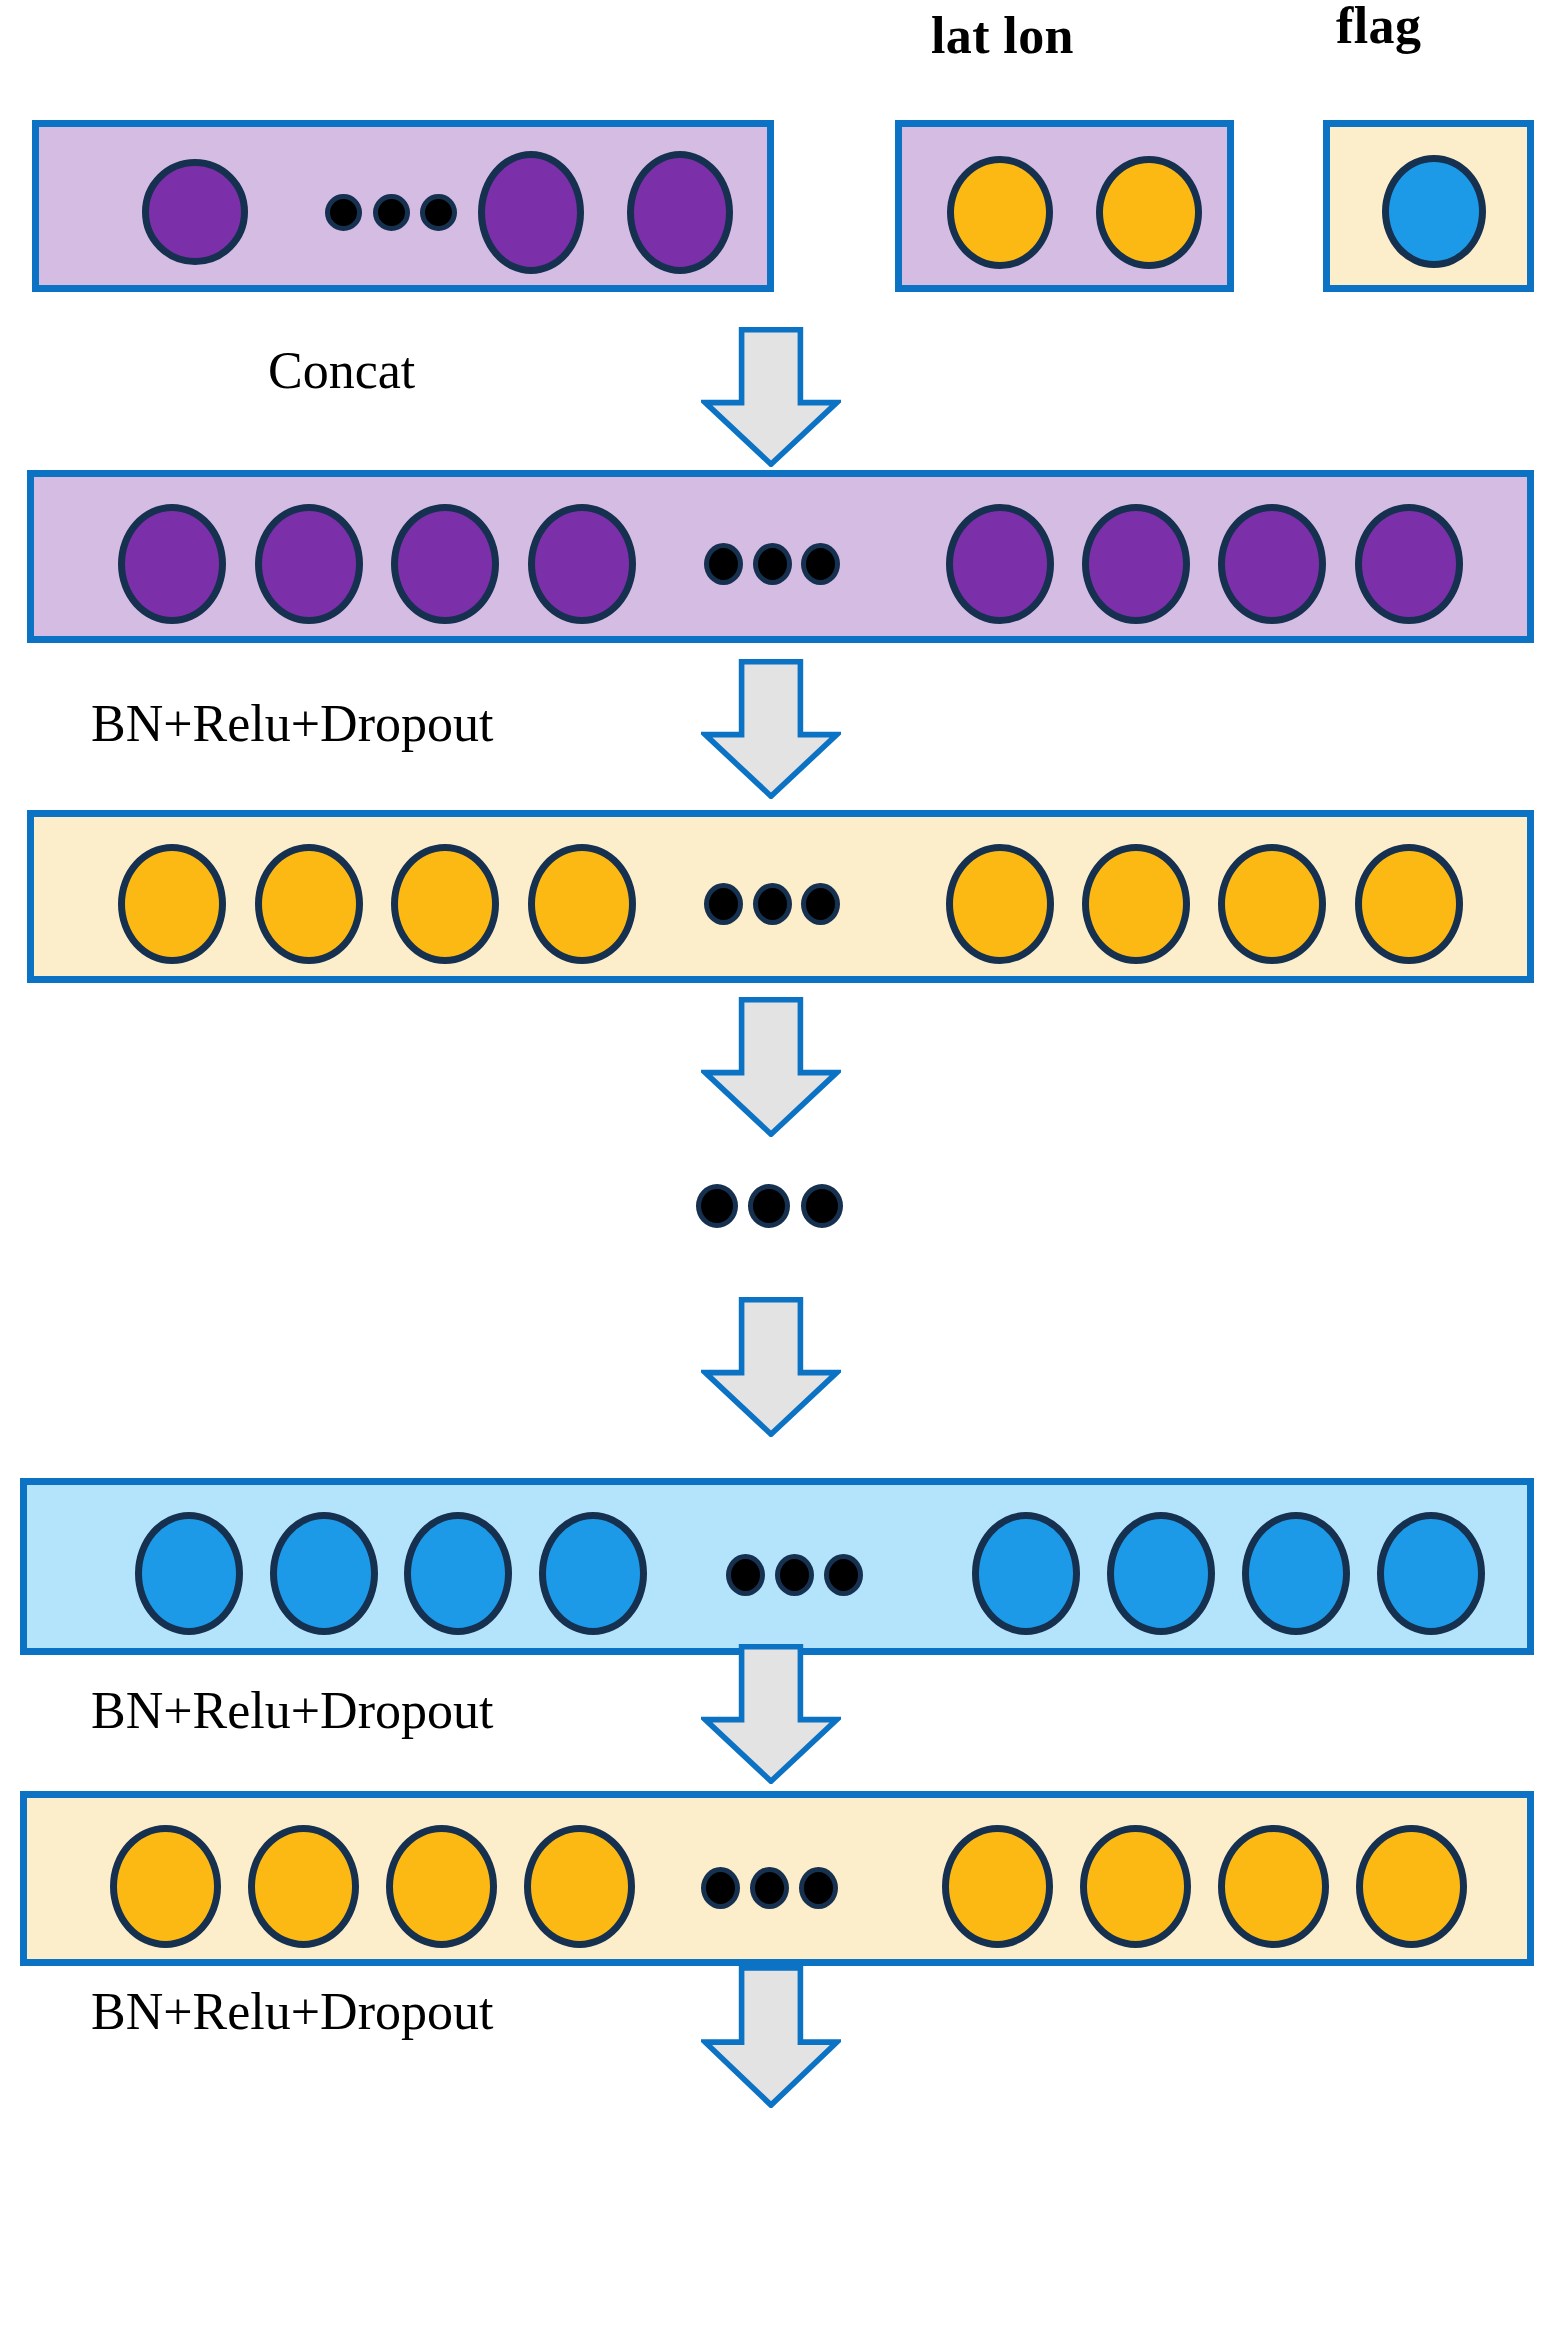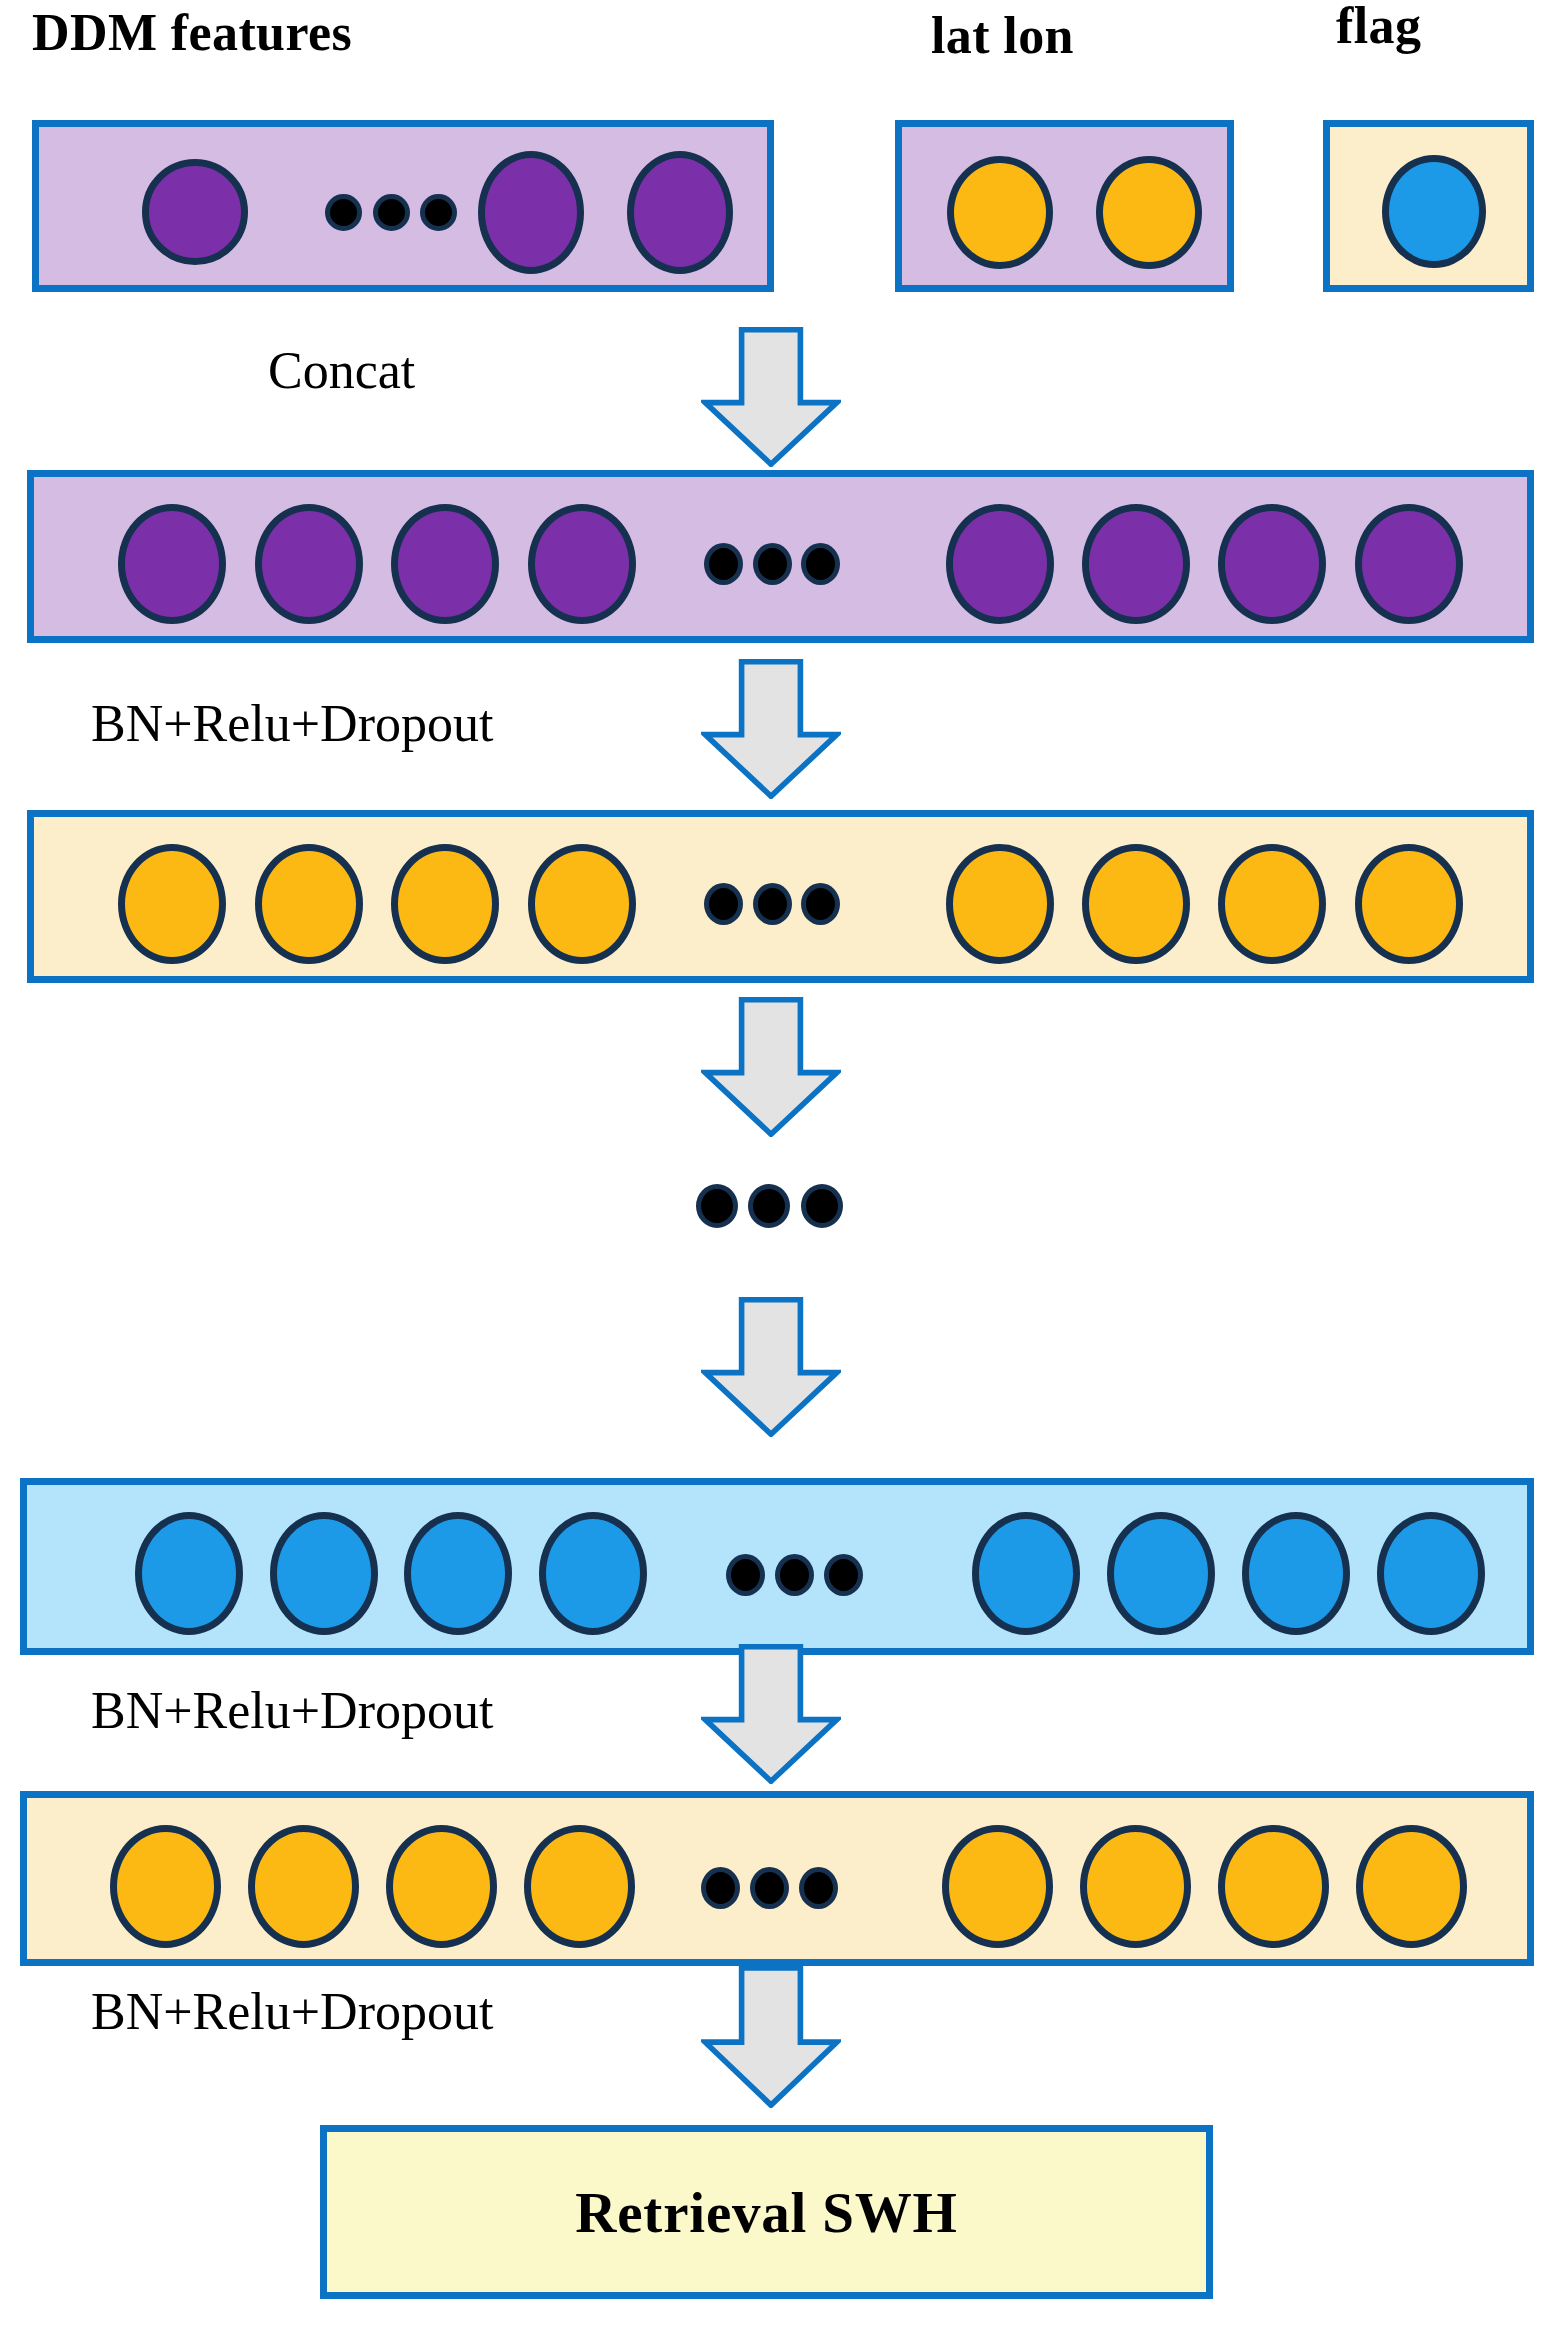--- a/index.html
+++ b/index.html
@@ -68,21 +68,20 @@
 
   
   .arrow { position: absolute; }
   .arrow svg { display: block; width: 100%; height: 100%; }
 </style>
 </head>
 <body>
 
 <div id="canvas">
 
-  <div class="label hdr" style="left:32px; top:6.7px;">DDM  features</div>
   <div class="label hdr" style="left:931px; top:10px;">lat  lon</div>
   <div class="label hdr" style="left:1336px; top:0px;">flag</div>
 
   <div class="layer-box fill-purple" style="left:32px; top:120px; width:742px; height:172px;">
     <div class="neuron n-purple" style="left:103px; top:32px; width:106px; height:106px;"></div>
     <div class="neuron n-dot" style="left:286px; top:67px; width:37px; height:37px;"></div>
     <div class="neuron n-dot" style="left:334px; top:67px; width:37px; height:37px;"></div>
     <div class="neuron n-dot" style="left:381px; top:67px; width:37px; height:37px;"></div>
     <div class="neuron n-purple" style="left:439px; top:23.6px; width:106px; height:123px;"></div>
     <div class="neuron n-purple" style="left:588px; top:23.6px; width:106px; height:123px;"></div>
@@ -196,18 +195,15 @@
   </div>
 
   <div class="label step" style="left:91px; top:1986px;">BN+Relu+Dropout</div>
 
   <div class="arrow" style="left:701px; top:1965px; width:140px; height:143px;">
     <svg viewBox="0 0 100 100" preserveAspectRatio="none">
       <polygon points="29,2 71,2 71,54 97,54 50,98 3,54 29,54" fill="#e3e3e3" stroke="#0b72c4" stroke-width="4" stroke-linejoin="miter"></polygon>
     </svg>
   </div>
 
-  <div class="layer-box fill-pale" style="left:320px; top:2125px; width:893px; height:174px; justify-content:center;">
-    <span class="outlabel" style="position:static;">Retrieval SWH</span>
-  </div>
 
 </div>
 
 
 </body></html>

